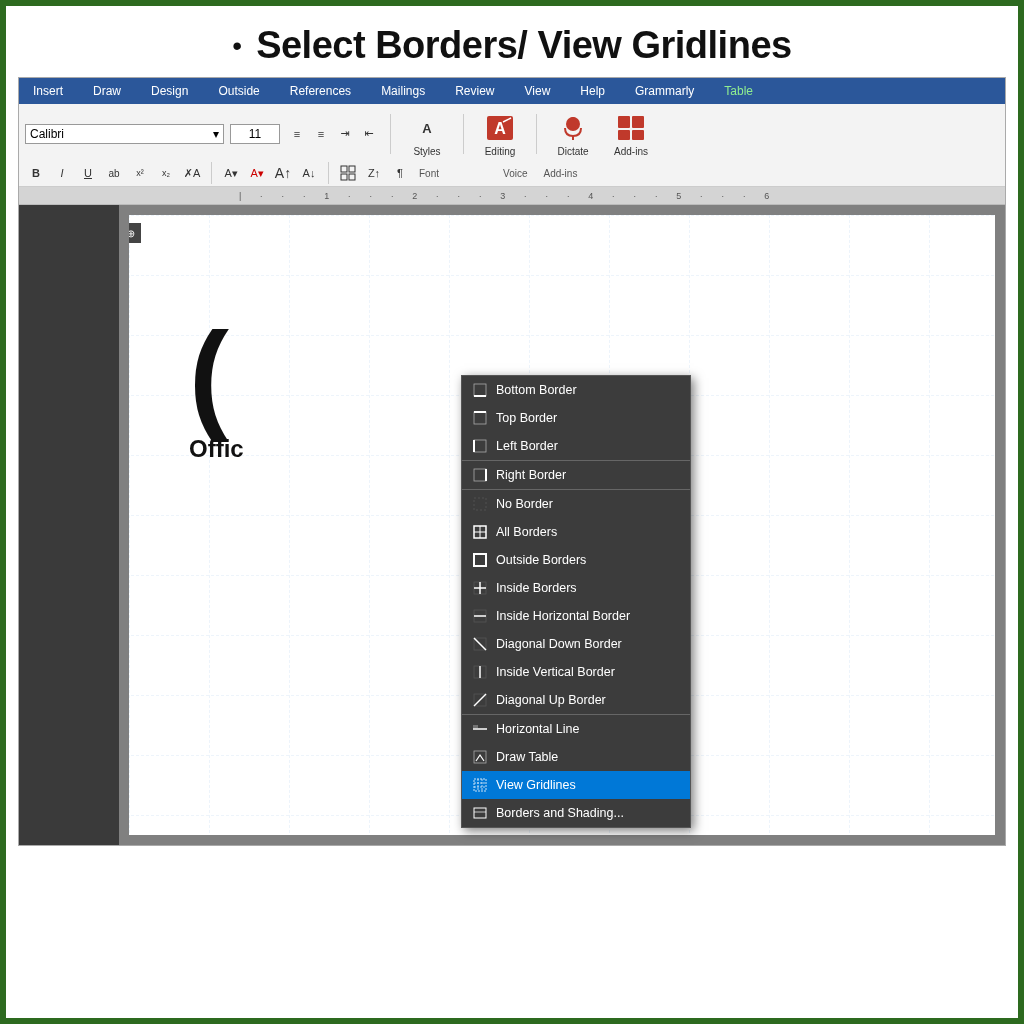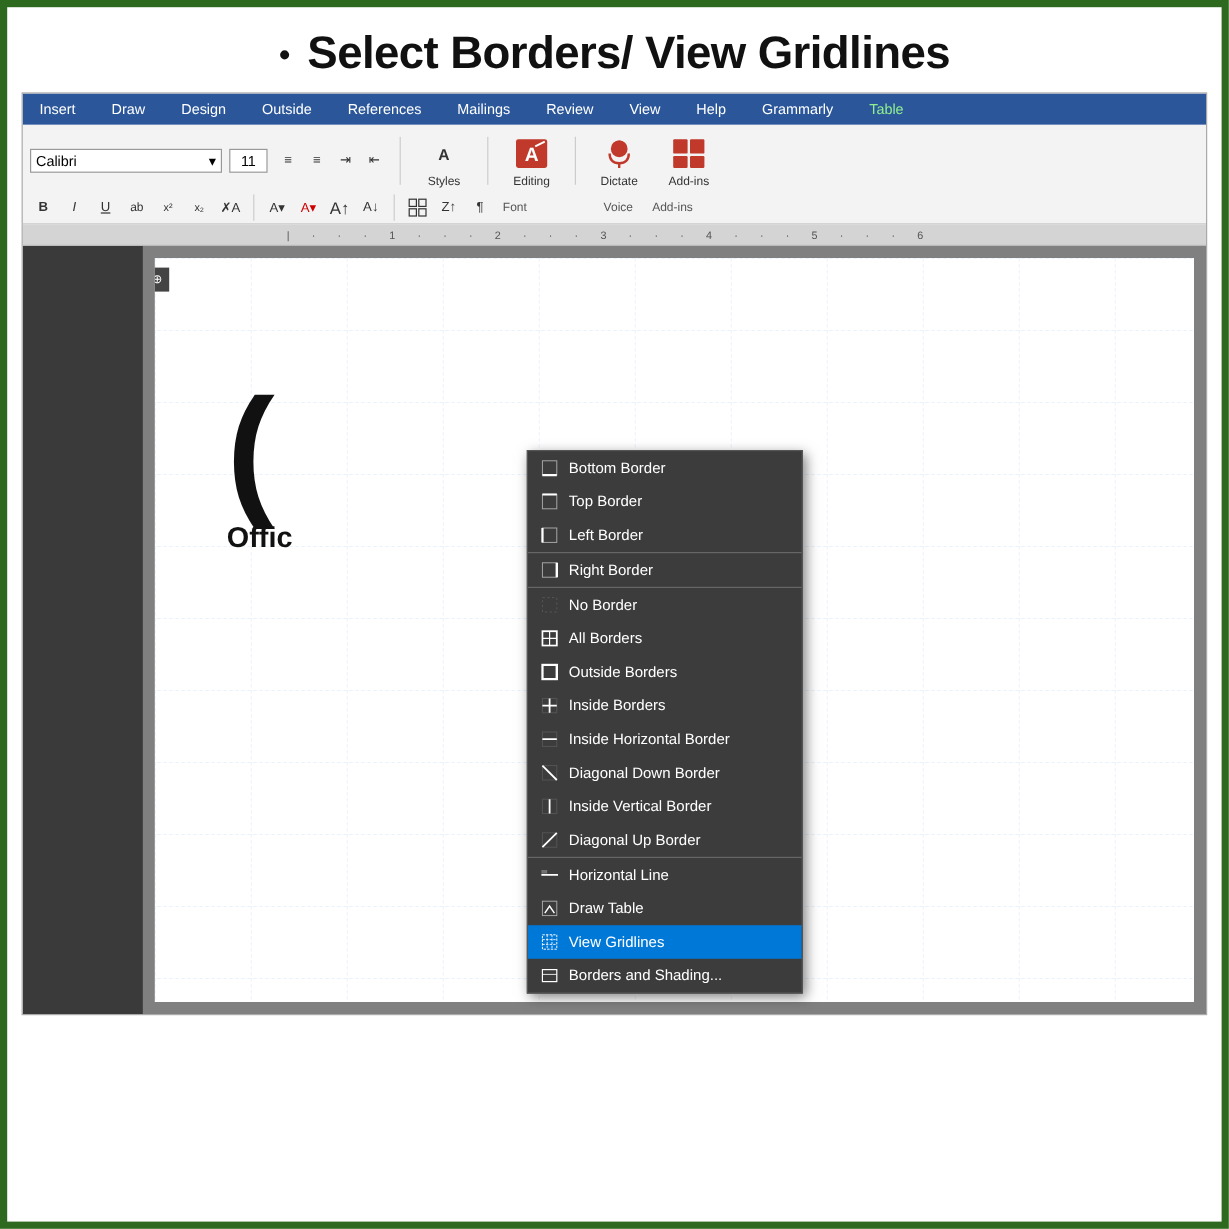--- a/index.html
+++ b/index.html
@@ -70,32 +70,32 @@
       align-items: center;
       gap: 6px;
       margin-bottom: 3px;
     }
 
     .font-selector {
       background: #fff;
       border: 1px solid #999;
       padding: 2px 4px;
       font-size: 12px;
-      width: 160px;
+      width: 199px;
       display: flex;
       align-items: center;
       justify-content: space-between;
     }
 
     .font-size-selector {
       background: #fff;
       border: 1px solid #999;
       padding: 2px 4px;
       font-size: 12px;
-      width: 32px;
+      width: 50px;
       text-align: center;
     }
 
     .ribbon-group {
       display: flex;
       align-items: center;
       gap: 2px;
     }
 
     .ribbon-btn {
@@ -177,21 +177,21 @@
       flex: 1;
       margin: 10px;
       padding: 30px 20px;
       position: relative;
       overflow: hidden;
     }
 
     
     .dropdown-menu {
       position: absolute;
-      left: 420px;
+      left: 442px;
       top: 170px;
       width: 230px;
       background: #3c3c3c;
       border: 1px solid #555;
       z-index: 100;
       box-shadow: 3px 3px 10px rgba(0,0,0,0.5);
     }
 
     .dropdown-item {
       display: flex;

